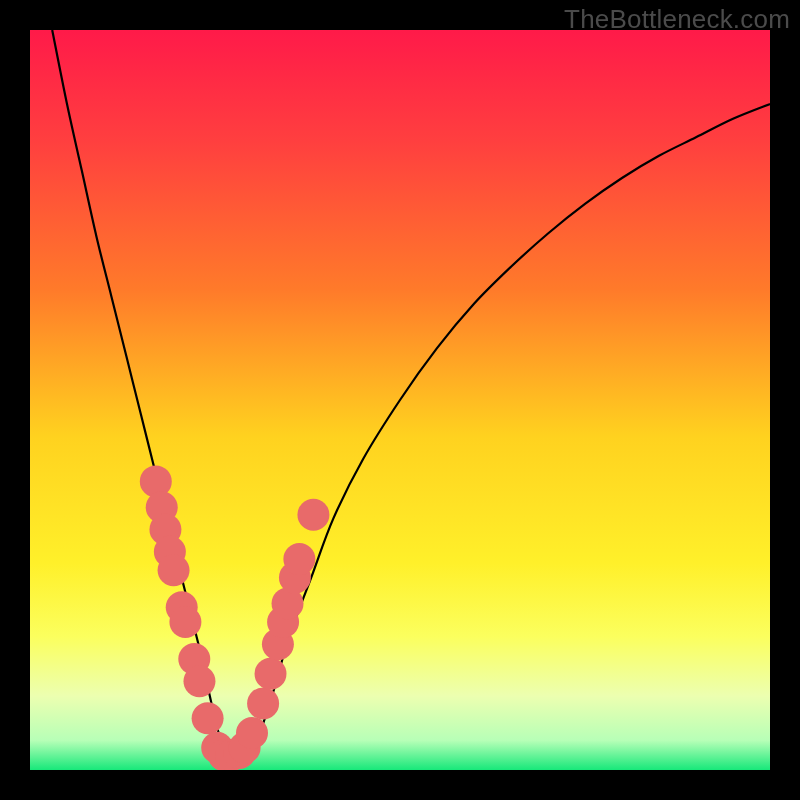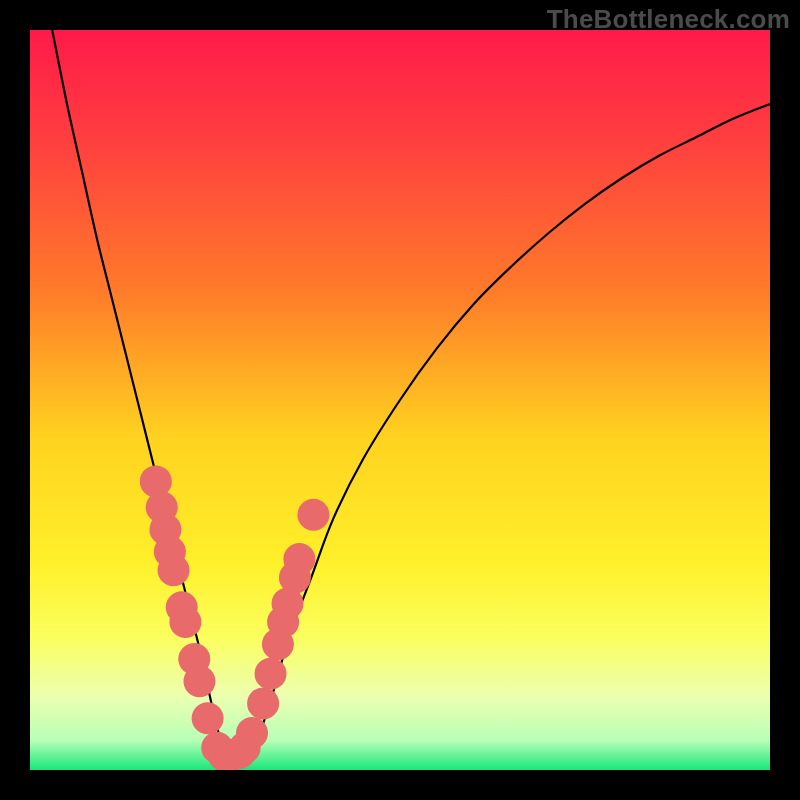--- a/index.html
+++ b/index.html
@@ -25,21 +25,21 @@
     width: 740px;
     height: 740px;
     overflow: hidden;
   }
   .watermark {
     position: absolute;
     top: 4px;
     right: 10px;
     font-family: Arial, Helvetica, sans-serif;
     font-size: 26px;
-    font-weight: 700;
+    font-weight: 400;
     color: #4b4b4b;
     letter-spacing: 0.2px;
     user-select: none;
   }
 </style>
 </head>
 <body>
 
 <div class="frame">
   <div class="watermark">TheBottleneck.com</div>

